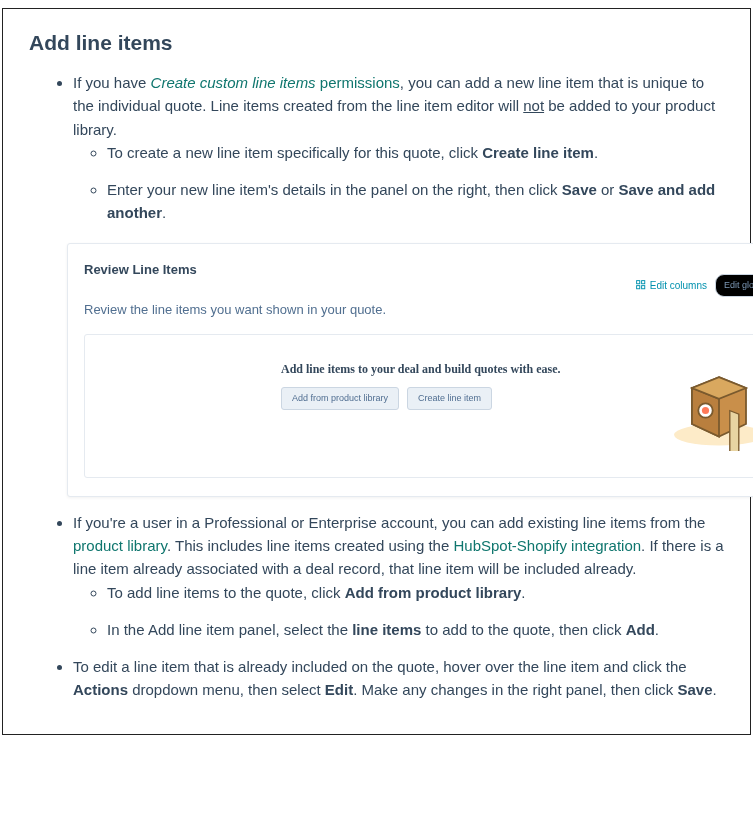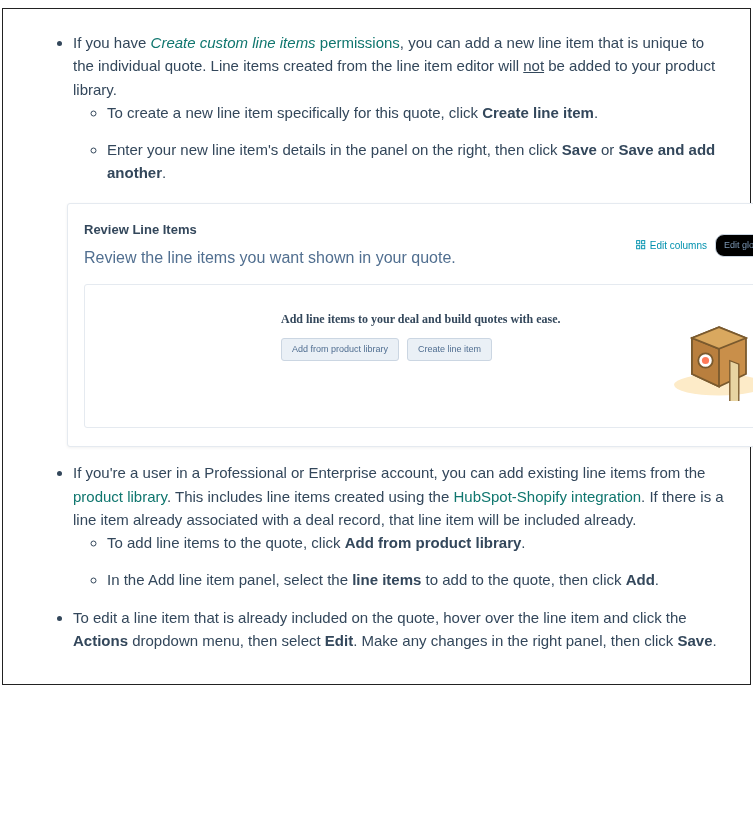--- a/index.html
+++ b/index.html
@@ -32,21 +32,21 @@
     border: 1px solid #e5eaf0;
     border-radius: 3px;
     box-shadow: 0 1px 3px rgba(0,0,0,0.06);
     padding: 16px 18px 18px 16px;
     background: #fff;
     width: 752px;
   }
   .panel-head { display: flex; justify-content: space-between; align-items: flex-start; }
   .panel-head-left { }
   .panel-title { font-size: 13px; font-weight: 700; color: #33475b; }
-  .panel-sub { font-size: 16px; color: #516f90; margin-top: 6px; }
+  .panel-sub { font-size: 13px; color: #516f90; margin-top: 20px; }
   .panel-head-right { display: flex; align-items: center; gap: 8px; margin-top: 14px; }
   .edit-cols { color: #0091ae; font-size: 10px; display: inline-flex; align-items: center; gap: 4px; }
   .edit-cols svg { width: 10px; height: 10px; }
   .btn-grey {
     background: #000000;
     border: 1px solid #cbd6e2;
     color: #7c98b6;
     font-size: 9px;
     padding: 4px 8px;
     border-radius: 9px;
@@ -77,20 +77,21 @@
     border-radius: 3px;
     line-height: 1;
   }
   .promo-illus { flex: 0 0 120px; display:flex; align-items:center; justify-content:center; }
   .promo-illus svg { width: 110px; height: 90px; }
 </style>
 </head>
 <body>
 
 <div class="page">
+  <h2>Add line items</h2>
 
   <ul class="top">
 
     <li>
       <span>If you have </span><a href="#" class="link"><span class="link-italic">Create custom line items</span><span> permissions</span></a><span>, you can add a new line item that is unique to the individual quote. Line items created from the line item editor will </span><span class="und">not</span><span> be added to your product library.</span>
 
       <ul class="sub">
         <li>
           <span>To create a new line item specifically for this quote, click </span><span class="b">Create line item</span><span>.</span>
         </li>

